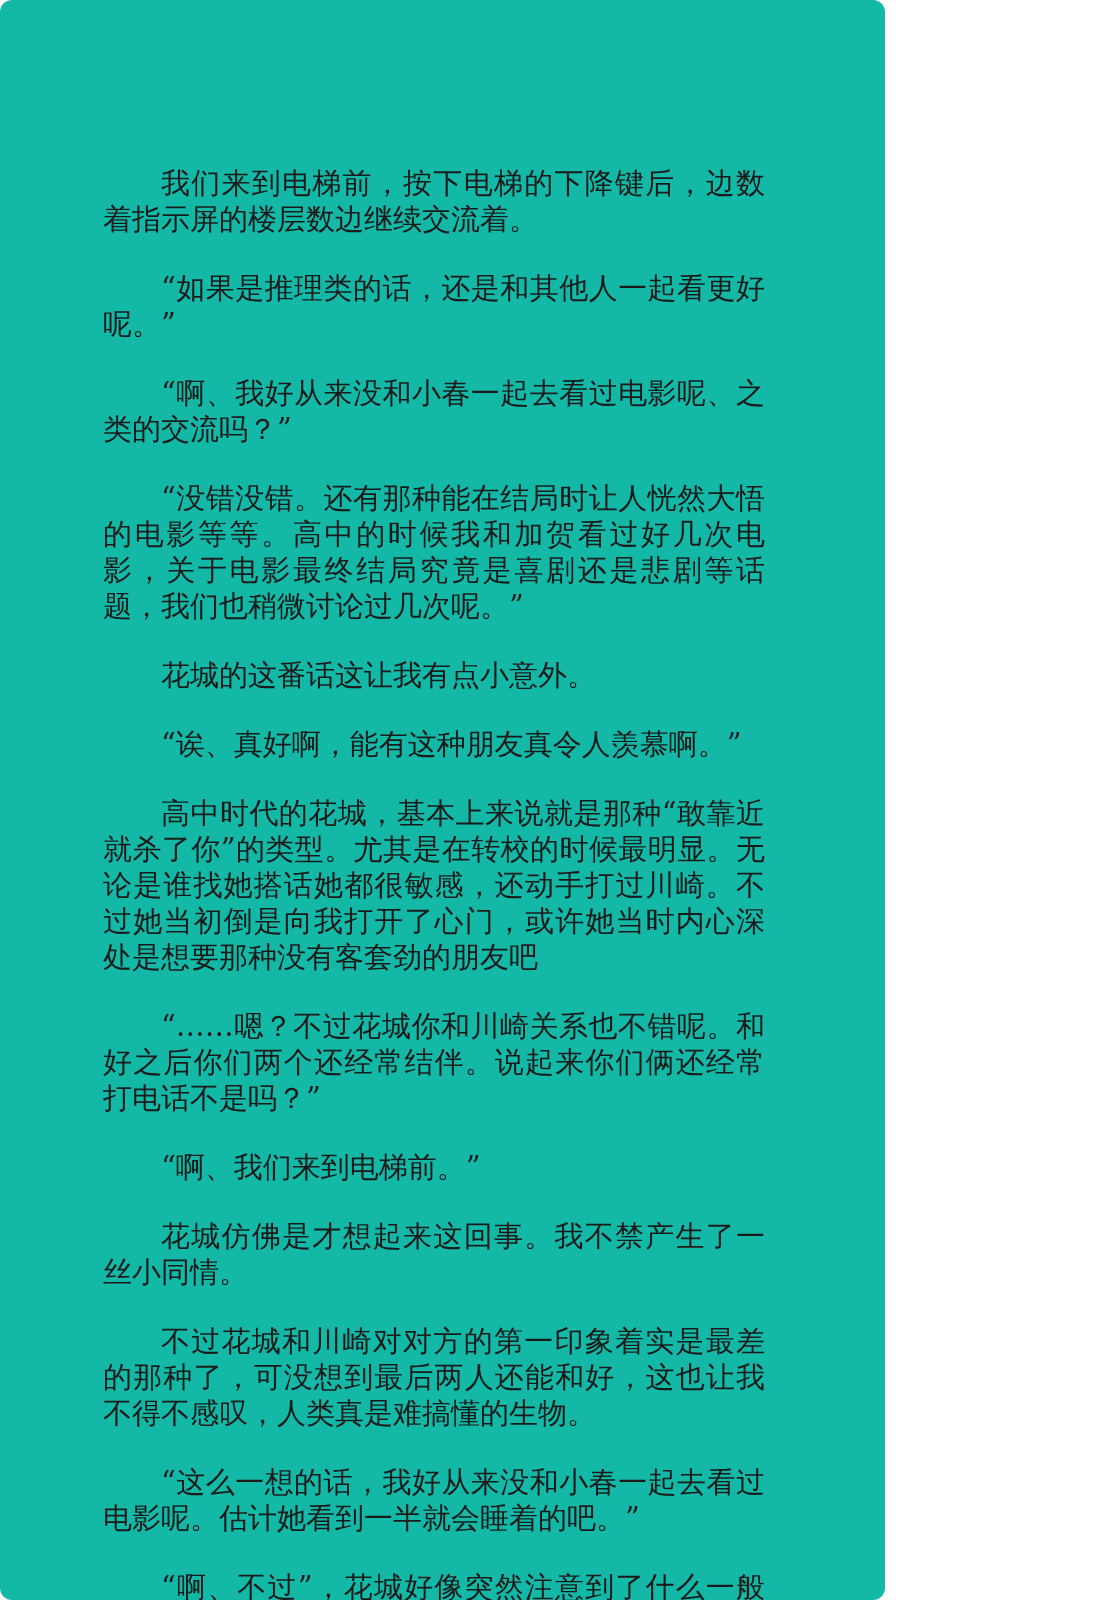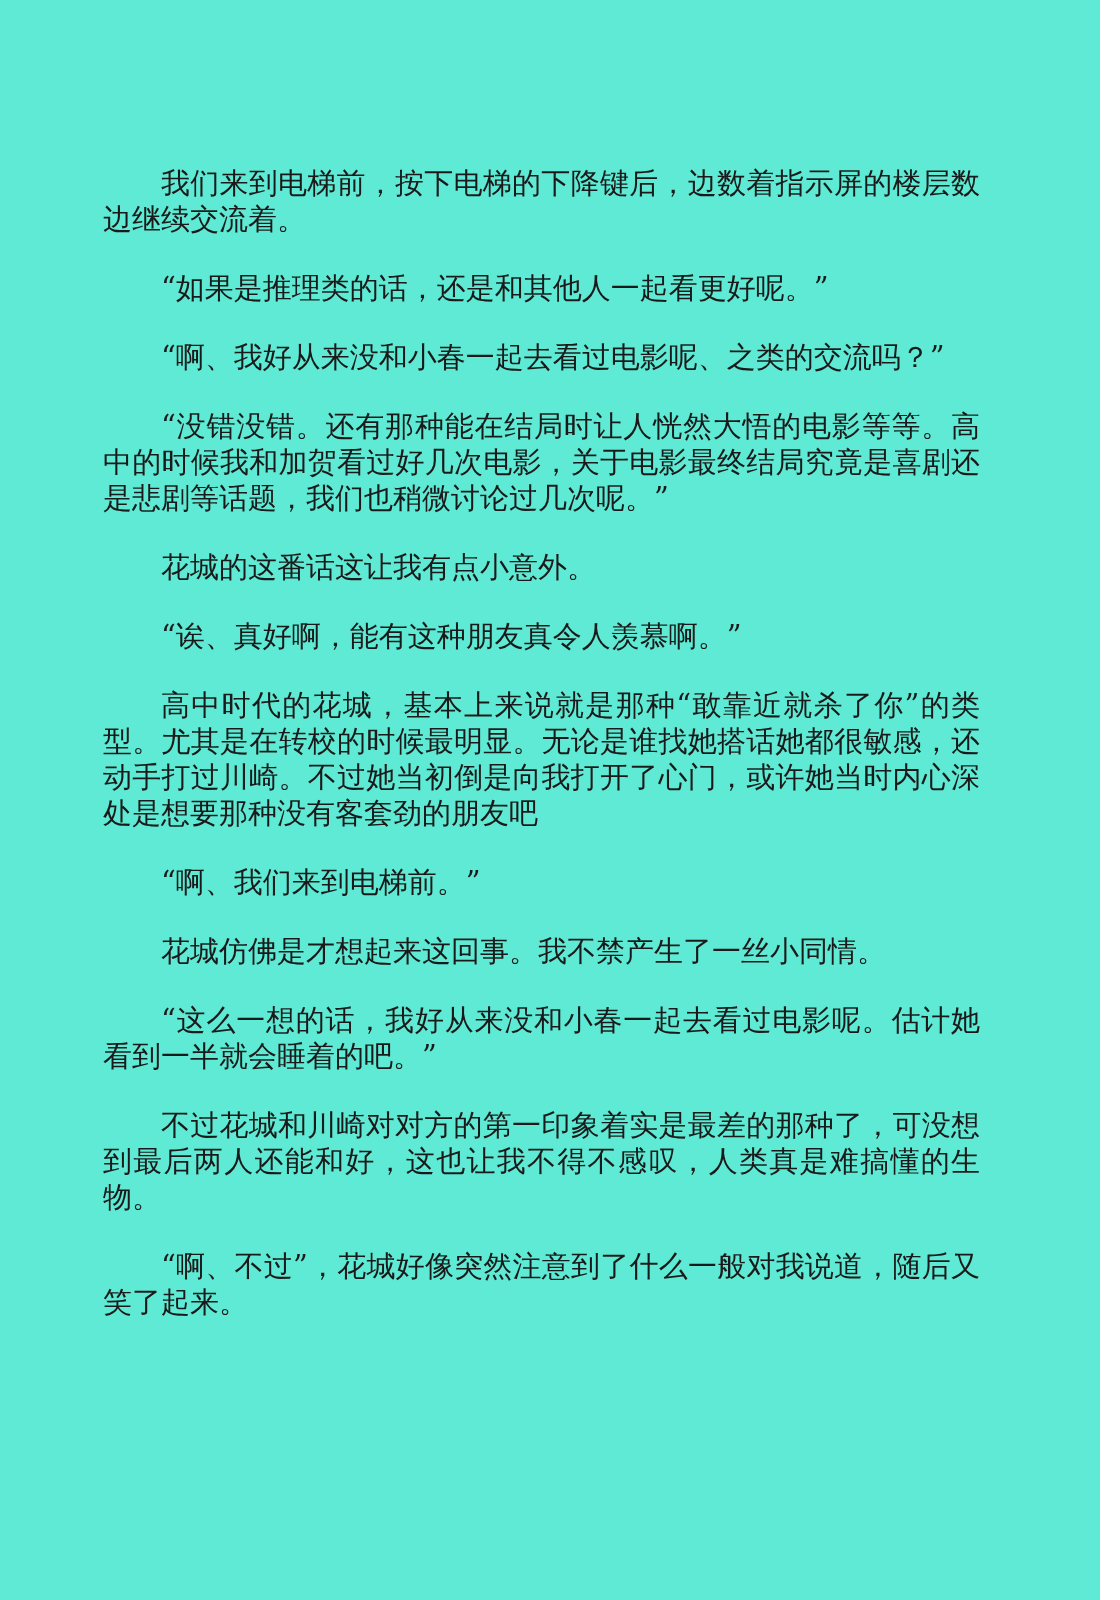--- a/index.html
+++ b/index.html
@@ -2,28 +2,29 @@
 <html><head>
 <meta charset="utf-8">
 <style>
   html, body {
     margin: 0;
     padding: 0;
     background: #ffffff;
   }
   .page {
     position: relative;
-    width: 1100px;
+    width: 885px;
     height: 1600px;
     box-sizing: border-box;
-    background: #5eead4;
+    background: #14b8a6;
     padding: 165px 120px 0 103px;
     overflow: hidden;
     font-family: "DejaVu Serif", "Liberation Serif", serif;
     color: #1a1a1a;
+    border-radius: 12px;
   }
   .page p {
     margin: 0;
     padding: 0;
     font-size: 29px;
     line-height: 36px;
     text-align: justify;
     text-indent: 2em;
     letter-spacing: 0;
     word-break: break-all;
@@ -36,18 +37,19 @@
 <body>
 
 <div class="page">
   <p>我们来到电梯前，按下电梯的下降键后，边数着指示屏的楼层数边继续交流着。</p>
   <p>“如果是推理类的话，还是和其他人一起看更好呢。”</p>
   <p>“啊、我好从来没和小春一起去看过电影呢、之类的交流吗？”</p>
   <p>“没错没错。还有那种能在结局时让人恍然大悟的电影等等。高中的时候我和加贺看过好几次电影，关于电影最终结局究竟是喜剧还是悲剧等话题，我们也稍微讨论过几次呢。”</p>
   <p>花城的这番话这让我有点小意外。</p>
   <p>“诶、真好啊，能有这种朋友真令人羡慕啊。”</p>
   <p>高中时代的花城，基本上来说就是那种“敢靠近就杀了你”的类型。尤其是在转校的时候最明显。无论是谁找她搭话她都很敏感，还动手打过川崎。不过她当初倒是向我打开了心门，或许她当时内心深处是想要那种没有客套劲的朋友吧</p>
+  <p>“……嗯？不过花城你和川崎关系也不错呢。和好之后你们两个还经常结伴。说起来你们俩还经常打电话不是吗？”</p>
   <p>“啊、我们来到电梯前。”</p>
   <p>花城仿佛是才想起来这回事。我不禁产生了一丝小同情。</p>
+  <p>不过花城和川崎对对方的第一印象着实是最差的那种了，可没想到最后两人还能和好，这也让我不得不感叹，人类真是难搞懂的生物。</p>
   <p>“这么一想的话，我好从来没和小春一起去看过电影呢。估计她看到一半就会睡着的吧。”</p>
-  <p>不过花城和川崎对对方的第一印象着实是最差的那种了，可没想到最后两人还能和好，这也让我不得不感叹，人类真是难搞懂的生物。</p>
   <p>“啊、不过”，花城好像突然注意到了什么一般对我说道，随后又笑了起来。</p>
 </div>
 
 </body></html>

